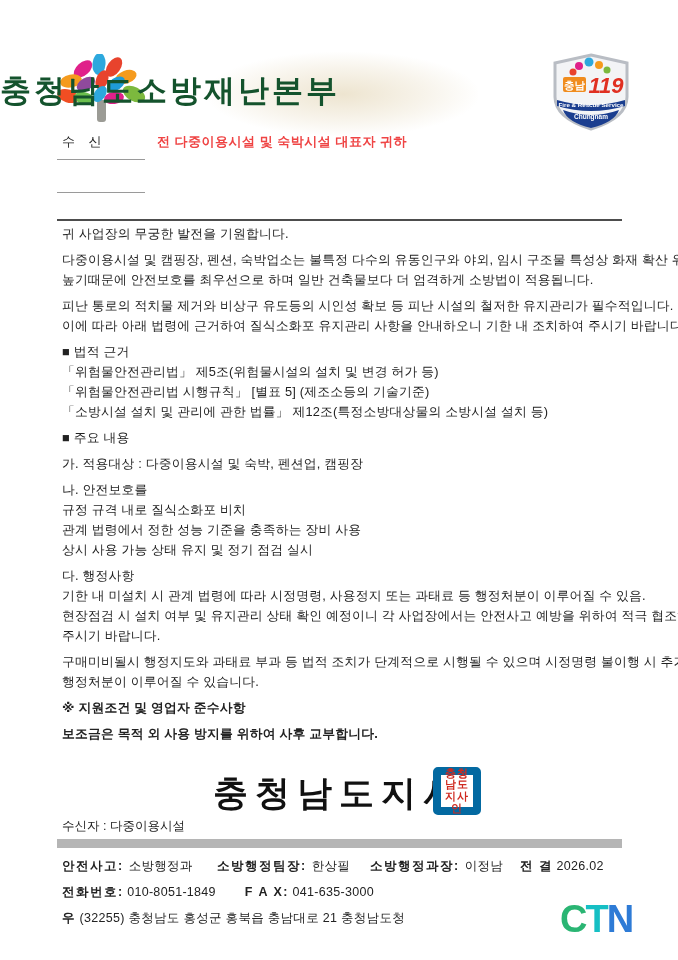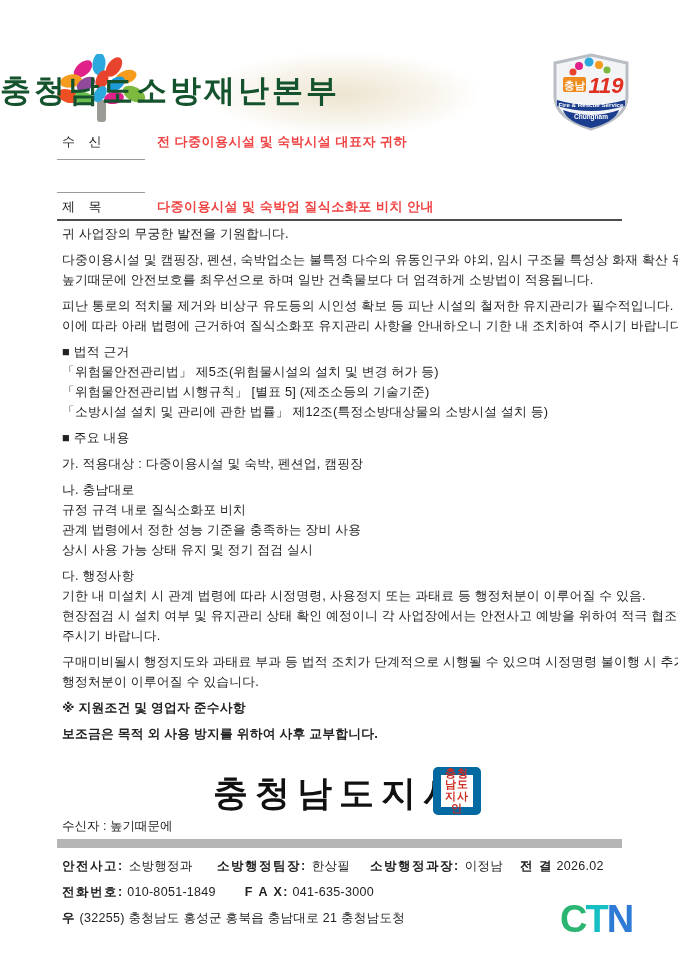--- a/index.html
+++ b/index.html
@@ -96,38 +96,35 @@
     <text x="42" y="67" font-size="6.5" font-weight="bold" fill="#ffffff" text-anchor="middle" font-family="Liberation Sans, DejaVu Sans, sans-serif">Chungnam</text>
   </svg>
 
   <div class="doc-row" style="top:133px;">
     <span class="doc-label">수 신</span><span class="doc-value">전 다중이용시설 및 숙박시설 대표자 귀하</span>
   </div>
   <div class="label-underline" style="top:159px;"></div>
 
   <div class="label-underline" style="top:192px;"></div>
 
-  <div class="doc-row" style="top:198px;">
-    <span class="doc-label">제 목</span><span class="doc-value">다중이용시설 및 숙박업 질식소화포 비치 안내</span>
-  </div>
   <div class="full-rule" style="top:219px;"></div>
 
   <div class="body-text">
       <p class="">귀 사업장의 무궁한 발전을 기원합니다.</p>
       <p class="gap">다중이용시설 및 캠핑장, 펜션, 숙박업소는 불특정 다수의 유동인구와 야외, 임시 구조물 특성상 화재 확산 위험이</p>
       <p class="">높기때문에 안전보호를 최우선으로 하며 일반 건축물보다 더 엄격하게 소방법이 적용됩니다.</p>
       <p class="gap">피난 통로의 적치물 제거와 비상구 유도등의 시인성 확보 등 피난 시설의 철저한 유지관리가 필수적입니다.</p>
       <p class="">이에 따라 아래 법령에 근거하여 질식소화포  유지관리 사항을 안내하오니 기한 내 조치하여 주시기 바랍니다.</p>
       <p class="gap">■ 법적 근거</p>
       <p class="">「위험물안전관리법」 제5조(위험물시설의 설치 및 변경 허가 등)</p>
       <p class="">「위험물안전관리법 시행규칙」 [별표 5] (제조소등의 기술기준)</p>
       <p class="">「소방시설 설치 및 관리에 관한 법률」 제12조(특정소방대상물의 소방시설 설치 등)</p>
       <p class="gap">■ 주요 내용</p>
       <p class="gap">가. 적용대상  : 다중이용시설 및 숙박, 펜션업, 캠핑장</p>
-      <p class="gap">나. 충남대로</p>
+      <p class="gap">나. 안전보호를</p>
       <p class="">규정 규격 내로 질식소화포 비치</p>
       <p class="">관계 법령에서 정한 성능 기준을 충족하는 장비 사용</p>
       <p class="">상시 사용 가능 상태 유지 및 정기 점검 실시</p>
       <p class="gap">다. 행정사항</p>
       <p class="">기한 내 미설치 시 관계 법령에 따라 시정명령, 사용정지 또는 과태료 등 행정처분이 이루어질 수 있음.</p>
       <p class="">현장점검 시 설치 여부 및 유지관리 상태 확인 예정이니 각 사업장에서는 안전사고 예방을 위하여 적극 협조하여</p>
       <p class="">주시기 바랍니다.</p>
       <p class="gap">구매미비될시 행정지도와 과태료 부과 등 법적 조치가 단계적으로 시행될 수 있으며 시정명령 불이행 시 추가</p>
       <p class="">행정처분이 이루어질 수 있습니다.</p>
       <p class="b gap">※ 지원조건 및 영업자 준수사항</p>
@@ -137,21 +134,21 @@
   <div class="sig-area">
     <div class="sig-wrap">
       <span class="sig-name">충청남도지사</span>
       <div class="seal">
         <span>충청남도</span>
         <span>지사인</span>
       </div>
     </div>
   </div>
 
-  <div class="receiver">수신자 : 높기때문에</div>
+  <div class="receiver">수신자 : 다중이용시설</div>
 
   <div class="gray-bar"></div>
 
   <div class="f-row fr1">
       <span class="f-item"><span class="f-label">안전사고: </span><span class="f-val">소방행정과</span></span>
       <span class="f-item"><span class="f-label">소방행정팀장: </span><span class="f-val">한상필</span></span>
       <span class="f-item"><span class="f-label">소방행정과장: </span><span class="f-val">이정남</span></span>
     </div>
   <div class="f-row approval">
     <span class="f-label">전 결</span>

